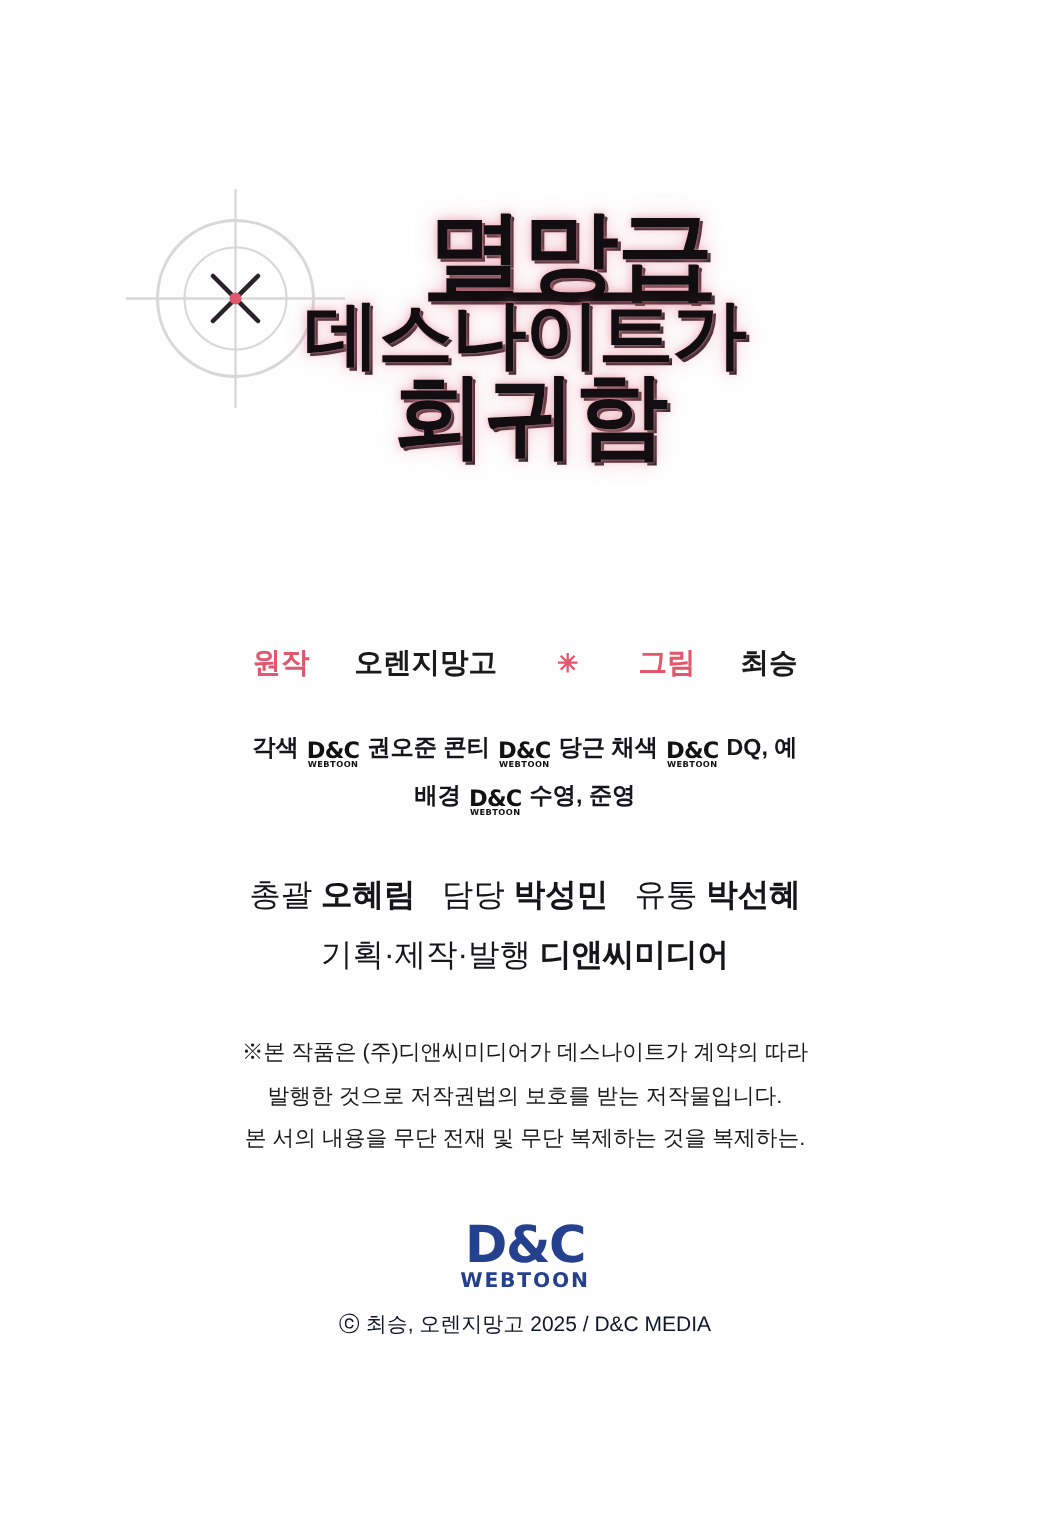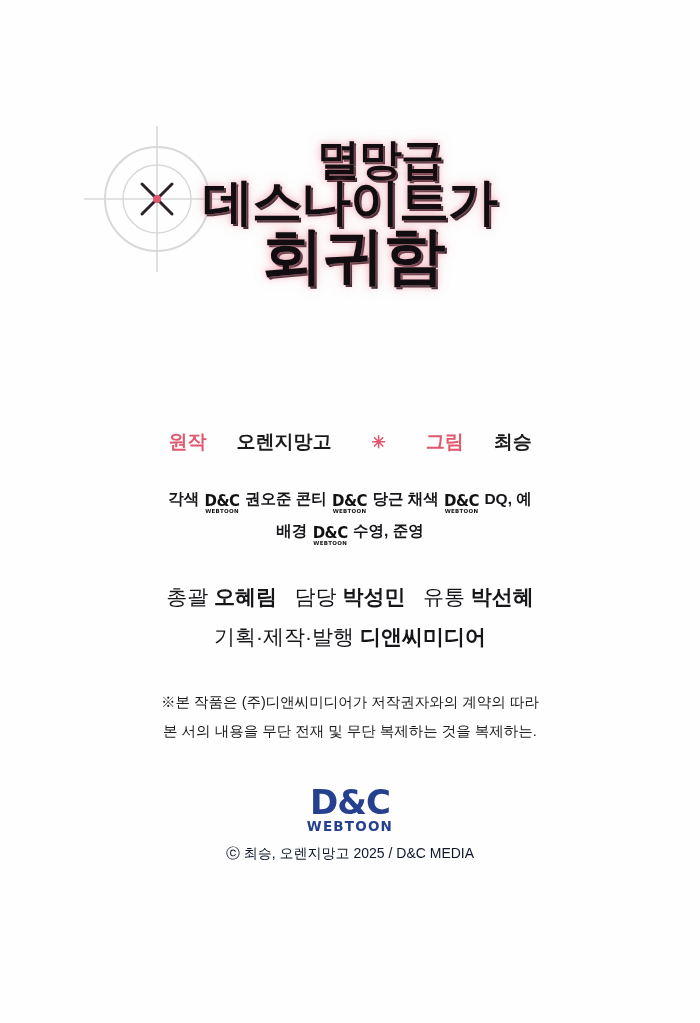--- a/index.html
+++ b/index.html
@@ -43,23 +43,24 @@
     letter-spacing: -1px;
     line-height: 1;
     white-space: nowrap;
     text-shadow:
       0 0 1px #f0b9c2,
       0 0 6px rgba(228,120,140,0.55),
       0 0 14px rgba(228,120,140,0.35),
       2px 2px 0 #2a2026;
   }
   .title-line.l1 {
-    font-size: 43px;
+    font-size: 64px;
     margin-left: 60px;
     margin-bottom: -4px;
+    text-decoration: underline;
   }
   .title-line.l2 {
     font-size: 50px;
     margin-bottom: -2px;
   }
   .title-line.l3 {
     font-size: 62px;
     margin-left: 6px;
   }
   
@@ -247,21 +248,22 @@
       <span class="thin">유통</span>
       <span class="bold">박선혜</span>
     </div>
     <div class="row">
       <span class="thin">기획·제작·발행</span>
       <span class="bold">디앤씨미디어</span>
     </div>
   </div>
 
   <div class="legal">
-    <div>※본 작품은 (주)디앤씨미디어가 저작권자와의 계약의 따라</div>
+    <div>※본 작품은 (주)디앤씨미디어가 데스나이트가 계약의 따라</div>
+    <div>발행한 것으로 저작권법의 보호를 받는 저작물입니다.</div>
     <div>본 서의 내용을 무단 전재 및 무단 복제하는 것을 복제하는.</div>
   </div>
 
   <div class="footer">
     <div class="dc-logo">
       <span class="big">D&amp;C</span>
       <span class="small">WEBTOON</span>
     </div>
     <div class="copyright">ⓒ 최승, 오렌지망고 2025 / D&amp;C MEDIA</div>
   </div>

